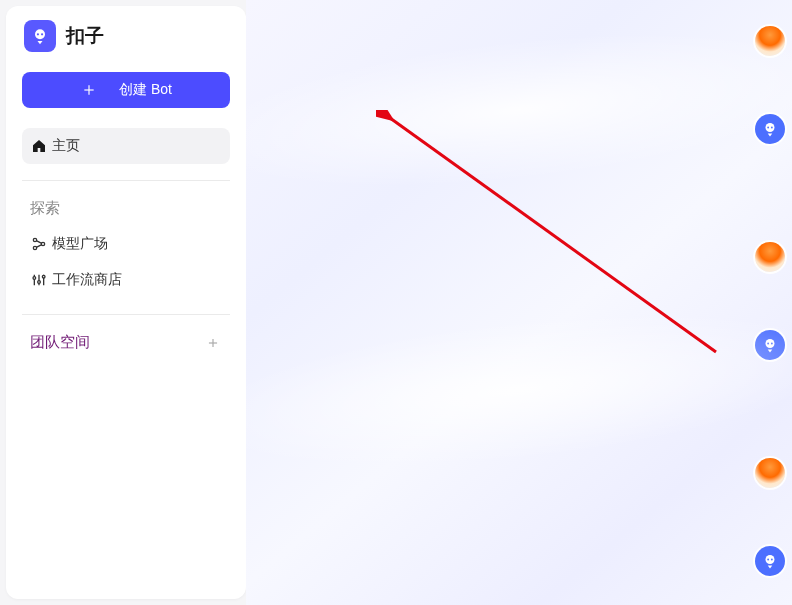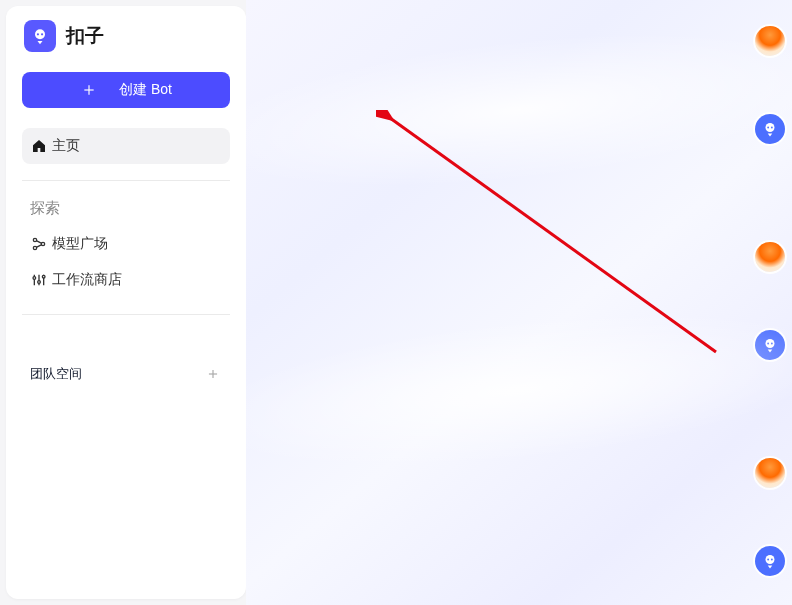--- a/index.html
+++ b/index.html
@@ -93,23 +93,22 @@
     .section-label {
       font-size: 15px;
       color: #888;
       padding: 6px 8px 8px;
     }
     .team-row {
       display: flex;
       align-items: center;
       justify-content: space-between;
       padding: 6px 8px;
-      color: #0f172a;
-      font-size: 13px;
-      margin-top: 32px;
+      color: #701a75;
+      font-size: 15px;
     }
     .plus-small {
       width: 18px; height:18px;
       display:flex;align-items:center;justify-content:center;
       color:#aaa;
       cursor:pointer;
     }
     .main {
       flex: 1;
       position: relative;

